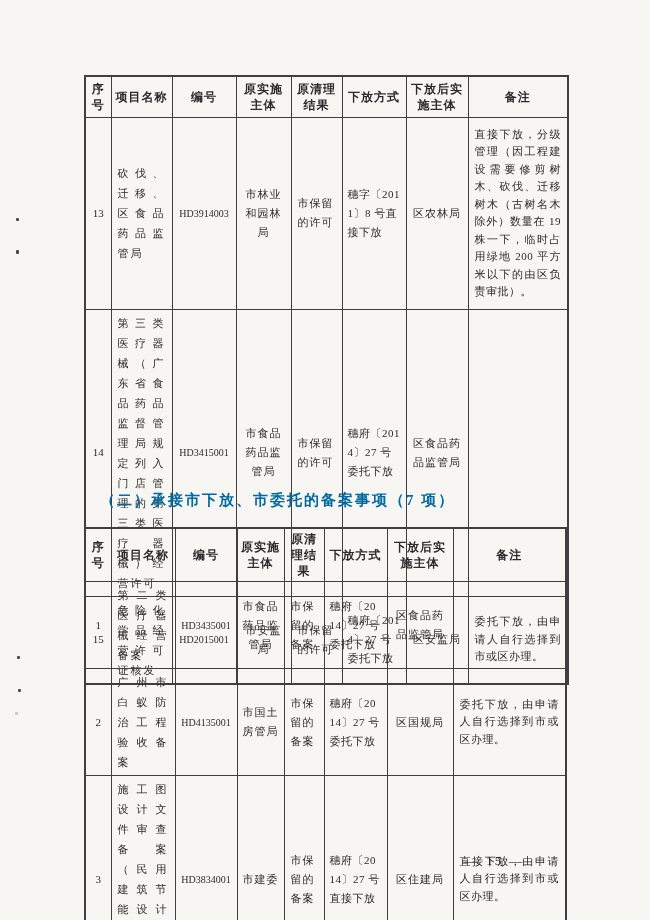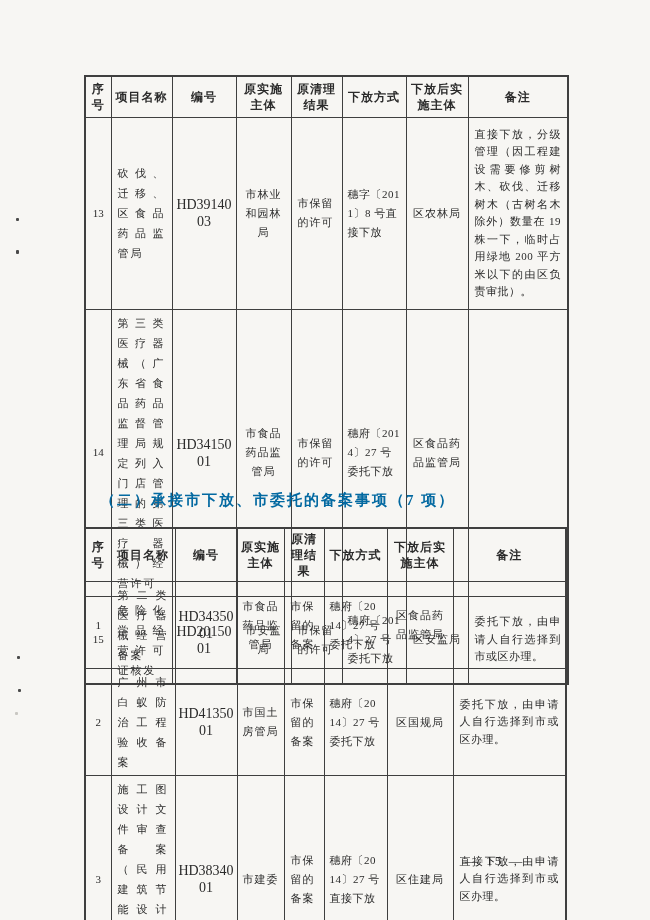--- a/index.html
+++ b/index.html
@@ -47,21 +47,21 @@
     line-height: 17px;
     vertical-align: middle;
     padding: 3px 5px;
     word-break: break-all;
   }
   td.seq   { text-align: center; padding: 2px; }
   td.name  {
     text-align: justify; text-justify: inter-character;
     letter-spacing: 2px; line-height: 20px; padding: 3px 6px;
   }
-  td.code  { text-align: center; letter-spacing: 0; padding: 2px 1px; font-size: 14px; margin-top: 40px; }
+  td.code  { text-align: center; letter-spacing: 0; padding: 2px 1px; font-size: 10px; margin-top: 40px; }
   td.orig  { text-align: center; line-height: 19px; letter-spacing: 1px; }
   td.res   { text-align: left; line-height: 19px; letter-spacing: 1px; padding-left: 6px; }
   td.meth  { text-align: left; line-height: 19px; letter-spacing: 0.5px; }
   td.after { text-align: center; line-height: 19px; letter-spacing: 1px; }
   td.remark{
     text-align: justify; text-justify: inter-character;
     line-height: 17.5px; letter-spacing: 0.5px; padding: 8px 6px;
     vertical-align: middle;
   }
 

